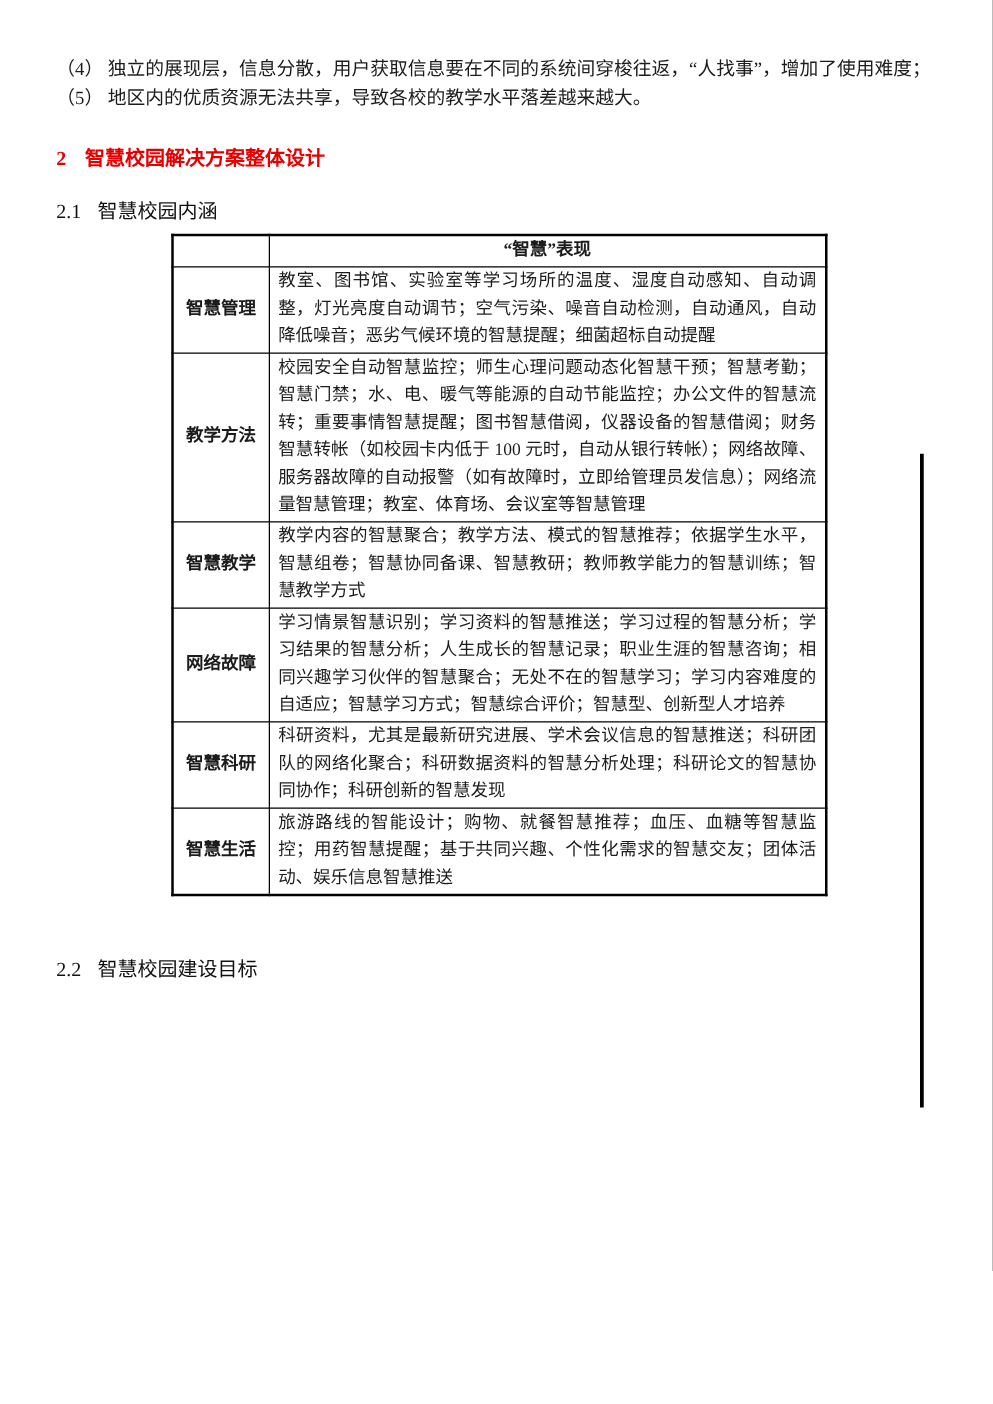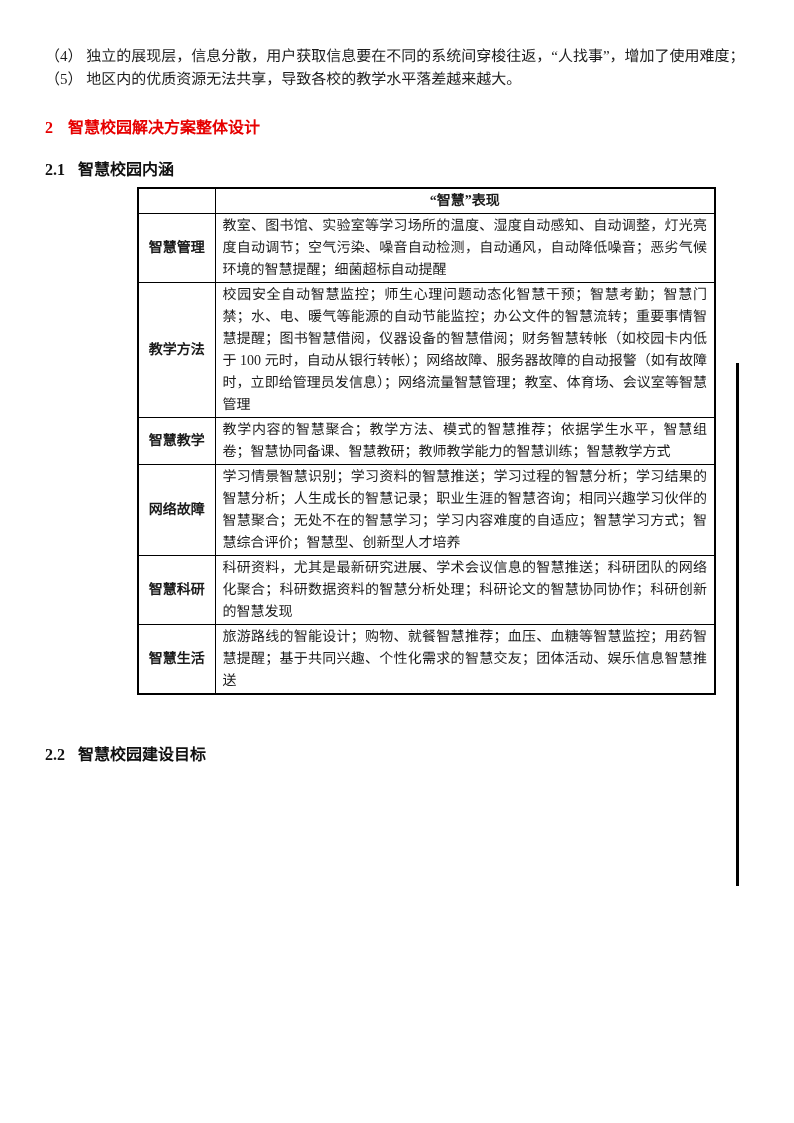--- a/index.html
+++ b/index.html
@@ -24,40 +24,40 @@
   .h-red{
     display:flex;gap:15px;
     font-size:16px;line-height:21px;
     font-weight:bold;
     color:#e60000;
     margin:26px 0 0 0;
   }
   .h-sub{
     display:flex;gap:13px;
     font-size:16px;line-height:21px;
-    font-weight:bold;
+    font-weight:normal;
     color:#111;
     margin:21px 0 0 0;
   }
   .para{ text-indent:2em; margin:0; }
   .p21{ margin-top:0; }
   .formula{
     margin:7px 0 0 0;
     padding-left:37px;
     font-size:15px;line-height:23px;
   }
   .caption{
     margin:10px 0 0 0;
     font-size:15px;line-height:23px;
     text-align:center;
   }
   table.smart{
     border-collapse:collapse;
     margin:7px 0 0 92px;
-    width:579px;
+    width:525px;
     table-layout:fixed;
     border:2px solid #000;
   }
   table.smart td,table.smart th{
     border:1px solid #000;
     font-size:14px;
     line-height:22px;
     vertical-align:middle;
     padding:1px 7px;
     box-sizing:border-box;

